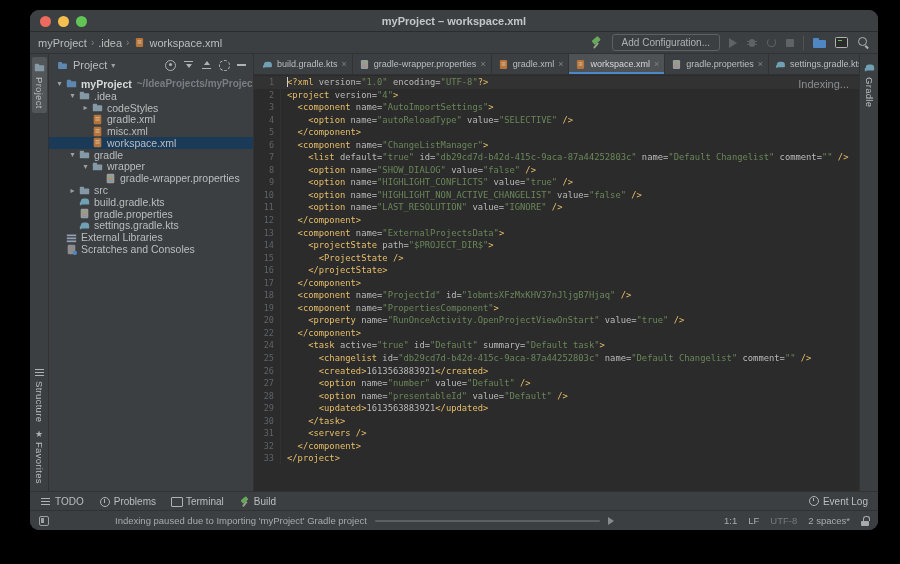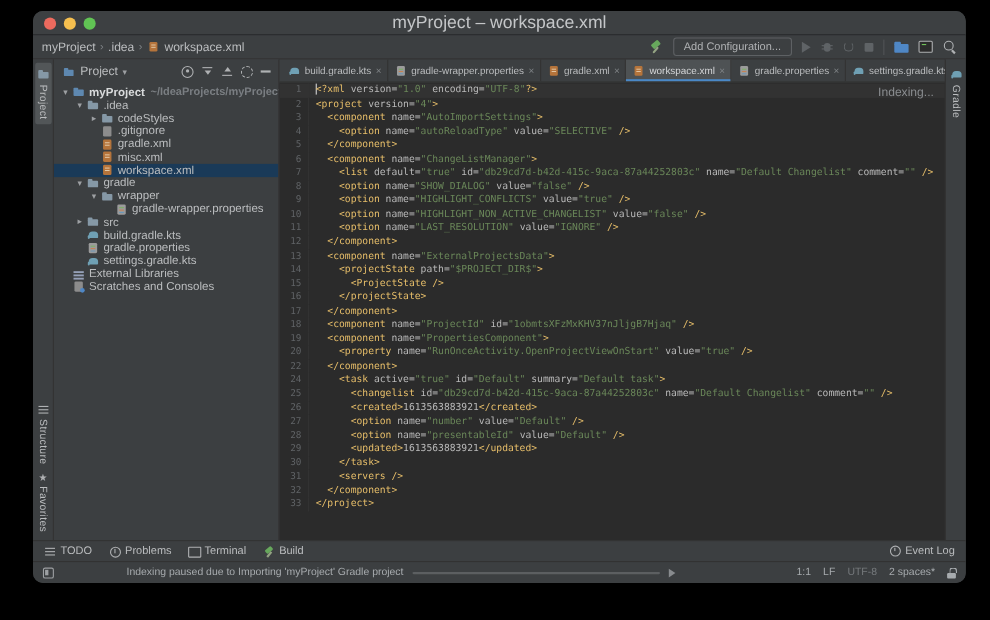--- a/index.html
+++ b/index.html
@@ -4,21 +4,21 @@
 <style>
   * { box-sizing: border-box; margin: 0; padding: 0; }
   html,body { width:900px; height:564px; background:#000; font-family:"Liberation Sans",sans-serif; overflow:hidden; }
   #window { position:absolute; left:30px; top:10px; width:848px; height:520px; background:#3C3F41;
             border-radius:9px; overflow:hidden; box-shadow:0 16px 40px rgba(0,0,0,.6); display:flex; flex-direction:column; }
 
   
   .titlebar { height:22px; background:#3D4042; border-bottom:1px solid #2A2C2E; position:relative; display:flex; align-items:center; flex:none; }
   .lights { position:absolute; left:10px; top:6px; display:flex; gap:7px; }
   .light { width:11px; height:11px; border-radius:50%; }
-  .title { flex:1; text-align:center; font-size:16px; font-weight:normal; color:#C4C6C8; }
+  .title { flex:1; text-align:center; font-size:11px; font-weight:bold; color:#C4C6C8; }
 
   
   .navbar { height:22px; background:#3C3F41; border-bottom:1px solid #323232; display:flex; align-items:center; padding:0 8px; flex:none; }
   .crumbs { display:flex; align-items:center; gap:3px; font-size:11px; color:#BBBDBF; }
   .crumb-sep { color:#7E8286; font-size:10px; padding:0 1px; }
   .nav-right { margin-left:auto; display:flex; align-items:center; gap:9px; }
   .add-config { border:1px solid #5E6164; border-radius:3px; padding:2px 9px; font-size:10px; color:#AFB1B3; background:transparent; }
   .divider-v { width:1px; height:14px; background:#515456; }
 
   
@@ -219,25 +219,20 @@
             <span class="ficon folder"></span>
             <span class="tlabel">.idea</span>
           </div>
           <div class="tree-row" style="padding-left: 31px;">
             <span class="chevron">▸</span>
             <span class="ficon folder"></span>
             <span class="tlabel">codeStyles</span>
           </div>
           <div class="tree-row" style="padding-left: 31px;">
             <span class="chevron"></span>
-            <span class="ficon ignore"></span>
-            <span class="tlabel">.gitignore</span>
-          </div>
-          <div class="tree-row" style="padding-left: 31px;">
-            <span class="chevron"></span>
             <span class="ficon xml"></span>
             <span class="tlabel">gradle.xml</span>
           </div>
           <div class="tree-row" style="padding-left: 31px;">
             <span class="chevron"></span>
             <span class="ficon xml"></span>
             <span class="tlabel">misc.xml</span>
           </div>
           <div class="tree-row selected" style="padding-left: 31px;">
             <span class="chevron"></span>

